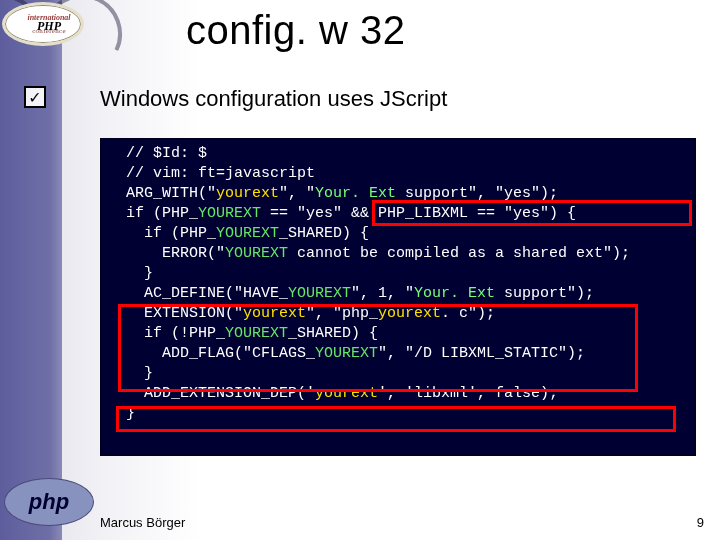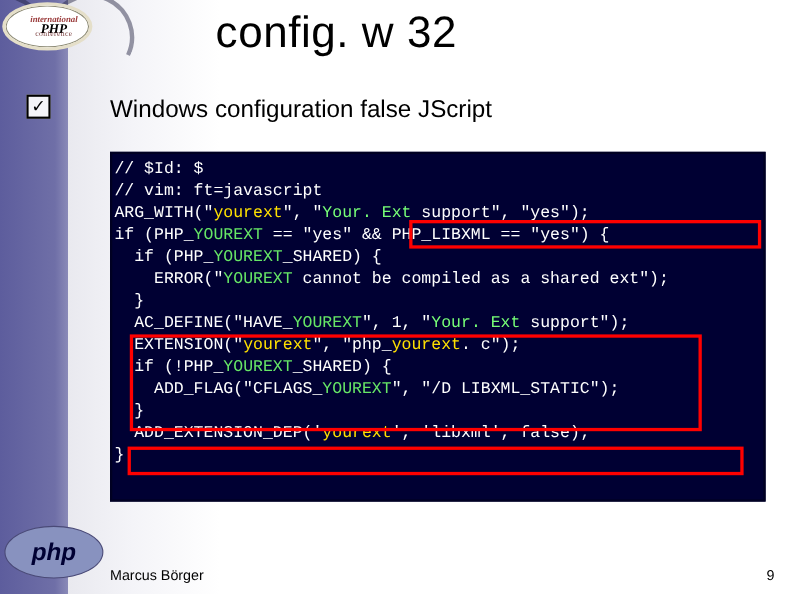--- a/index.html
+++ b/index.html
@@ -25,30 +25,30 @@
     position: absolute; width: 80px; height: 80px; border: 4px solid #000; border-radius: 50%;
     clip-path: inset(0 0 50% 0);
   }
   .arc-l { top: -6px; left: -38px; transform: rotate(-25deg); border-color:#1b1b3a; opacity:0.45;}
   .arc-r { top: -6px; left: 42px; transform: rotate(25deg); border-color:#1b1b3a; opacity:0.45;}
   .check {
     position: absolute; left: 24px; top: 86px; width: 22px; height: 22px; border: 2px solid #000; background: #f4f4f8;
     display: flex; align-items: center; justify-content: center; font-size: 16px; color: #000;
   }
   .title {
-    position: absolute; top: 8px; left: 196px; font-size: 40px; color: #000; letter-spacing: 0.5px;
+    position: absolute; top: 8px; left: 186px; font-size: 40px; color: #000; letter-spacing: 0.5px;
   }
   .subtitle {
     position: absolute; top: 86px; left: 100px; font-size: 22px; color: #000;
   }
   .codebox {
     position: absolute; top: 138px; left: 100px; width: 596px; height: 318px;
     background: #000033; color: #ffffff; border: 2px solid #000022;
     font-family: "Courier New", monospace; font-size: 15px; line-height: 20px;
-    padding: 4px 2px; white-space: pre; overflow: hidden;
+    padding: 4px 24px; white-space: pre; overflow: hidden;
   }
   .codebox .kw1 { color: #ffe100; }   
   .codebox .kw2 { color: #77ff77; }   
   .codebox .kwY { color: #66e666; }
   .codebox .rl1, .codebox .rl2, .codebox .rl3 { position: absolute; border: 3px solid #ff0000; pointer-events: none; }
   .codebox .rl1 { left: 270px; top: 60px; width: 320px; height: 26px; }
   .codebox .rl2 { left: 16px; top: 164px; width: 520px; height: 88px; }
   .codebox .rl3 { left: 14px; top: 266px; width: 560px; height: 26px; }
   .php-logo {
     position: absolute; left: 4px; bottom: 14px; width: 90px; height: 48px;
@@ -77,21 +77,21 @@
       <span class="php">PHP</span>
       <span class="sub">conference</span>
     </div>
   </div>
 
   <div class="check">
     <span>✓</span>
   </div>
 
   <div class="title">config. w 32</div>
-  <div class="subtitle">Windows configuration false JScript</div>
+  <div class="subtitle">Windows configuration uses JScript</div>
 
   <div class="codebox"><span>// $Id: $</span>
 <span>// vim: ft=javascript</span>
 <span>ARG_WITH("</span><span class="kw1">yourext</span><span>", "</span><span class="kw2">Your. Ext</span><span> support", "yes");</span>
 <span>if (PHP_</span><span class="kwY">YOUREXT</span><span> == "yes"</span><span> &amp;&amp; PHP_LIBXML == "yes")</span><span> {</span>
 <span>  if (PHP_</span><span class="kwY">YOUREXT</span><span>_SHARED) {</span>
 <span>    ERROR("</span><span class="kwY">YOUREXT</span><span> cannot be compiled as a shared ext");</span>
 <span>  }</span>
 <span>  AC_DEFINE("HAVE_</span><span class="kwY">YOUREXT</span><span>", 1, "</span><span class="kw2">Your. Ext</span><span> support");</span>
 <span>  EXTENSION("</span><span class="kw1">yourext</span><span>", "php_</span><span class="kw1">yourext</span><span>. c");</span>

